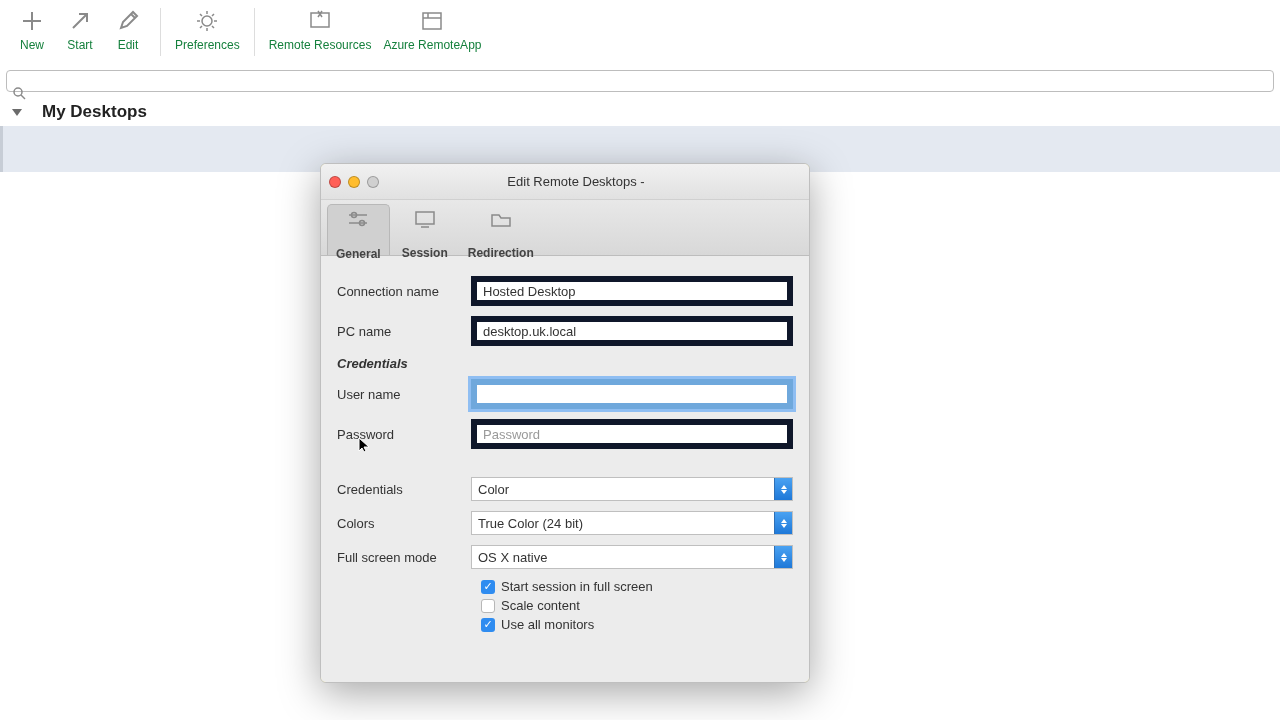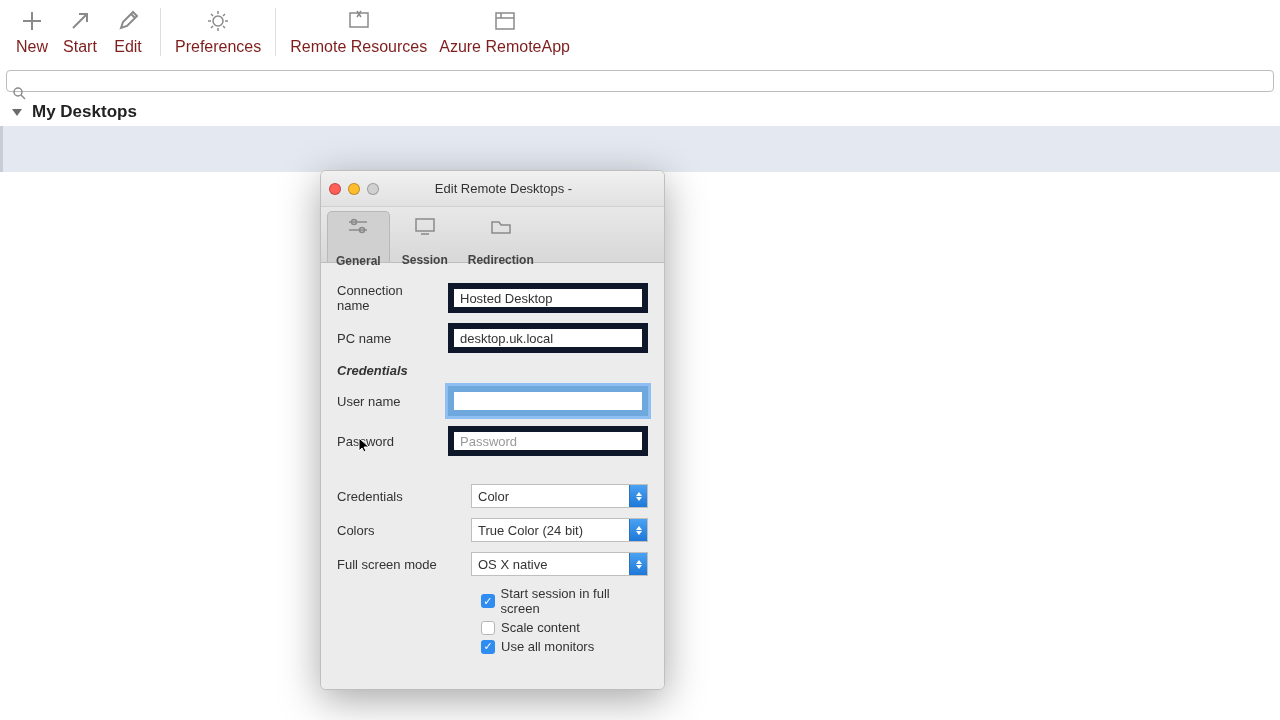--- a/index.html
+++ b/index.html
@@ -25,21 +25,21 @@
     align-items: center;
     min-width: 48px;
     padding: 0 6px;
     color: #7a7a7a;
   }
   .tb-item .ico {
     width: 30px; height: 30px;
     display: flex; align-items: center; justify-content: center;
     margin-bottom: 2px;
   }
-  .tb-item .lbl { font-size: 16px; color: #7f1d1d; }
+  .tb-item .lbl { font-size: 12px; color: #15803d; }
   .tb-sep {
     width: 1px; background: #ddd; height: 48px;
     margin: 2px 8px 0 8px;
   }
   svg { display: block; }
   .stroke-1 { fill:none; stroke:#8a8a8a; stroke-width:1.5; }
   .stroke-2 { fill:none; stroke:#8a8a8a; stroke-width:2; }
 
   
   .search-wrap {
@@ -57,42 +57,42 @@
     position: absolute;
     left: 12px; top: 86px;
     color: #888;
     font-size: 13px;
     pointer-events: none;
   }
   
   .section-row {
     display: flex; align-items: center;
     padding: 8px 8px 4px 8px;
-    gap: 10px;
+    gap: 20px;
   }
   .disclosure {
     width: 0; height: 0;
     border-left: 5px solid transparent;
     border-right: 5px solid transparent;
     border-top: 7px solid #6b6b6b;
     margin-left: 4px;
   }
   .section-title { font-weight: 700; font-size: 17px; color: #222; }
   .selection-band {
     height: 46px;
     background: #e4e9f1;
     margin: 0;
     border-left: 3px solid #c7cdd6;
   }
 
   
   .sheet {
     position: absolute;
-    left: 320px; top: 170px;
-    width: 345px; height: 520px;
+    left: 320px; top: 163px;
+    width: 490px; height: 520px;
     background: #fef9c3;
     border: 1px solid #bfbfbf;
     border-radius: 6px;
     box-shadow: 0 10px 40px rgba(0,0,0,0.35);
     overflow: hidden;
   }
   .titlebar {
     height: 36px;
     background: linear-gradient(#f1f1f1,#e1e1e1);
     display: flex; align-items: center;

